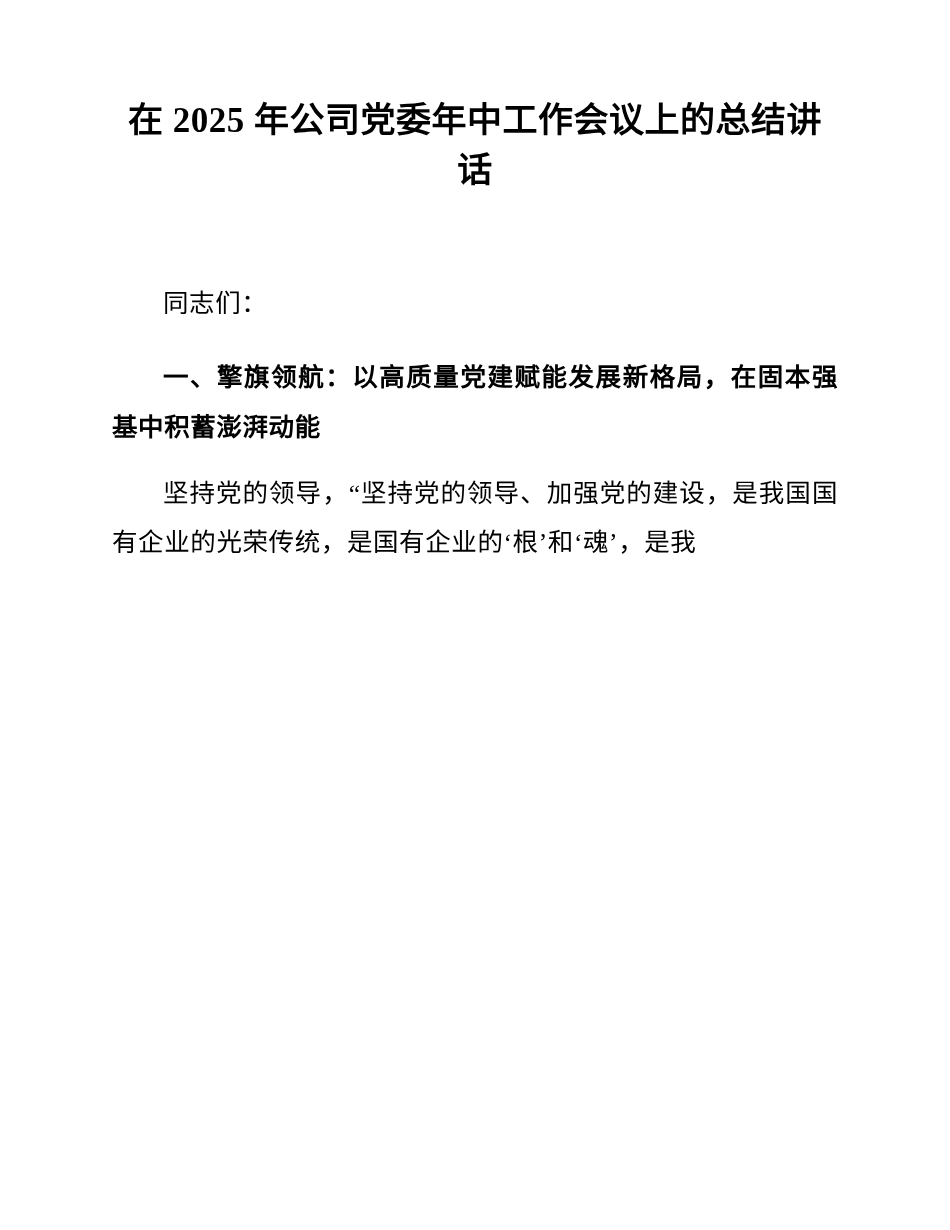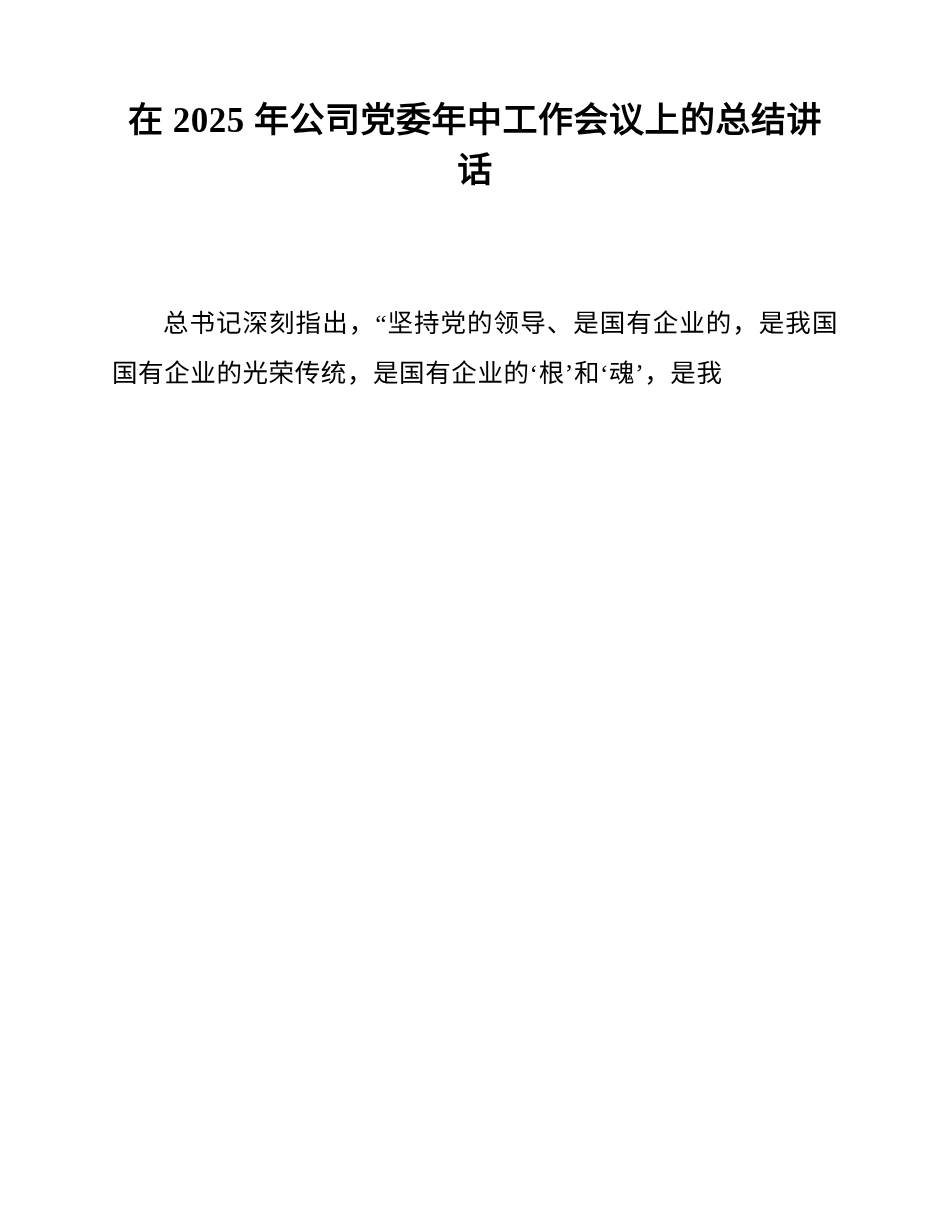--- a/index.html
+++ b/index.html
@@ -60,22 +60,24 @@
 </style>
 </head>
 <body>
 
 <div class="page">
 
   <h1 class="doc-title">在 2025 年公司党委年中工作会议上的总结讲话</h1>
 
   <div class="title-spacer"></div>
 
+  <p class="para salutation">同志们：</p>
 
 
   <div class="block-gap"></div>
 
+  <p class="para indent bold">一、擎旗领航：以高质量党建赋能发展新格局，在固本强基中积蓄澎湃动能</p>
 
   <div class="block-gap"></div>
 
-  <p class="para indent">总书记深刻指出，“坚持党的领导、是国有企业的，是我国国有企业的光荣传统，是国有企业的‘根’和‘魂’，是我</p>
+  <p class="para indent">坚持党的领导，“坚持党的领导、加强党的建设，是我国国有企业的光荣传统，是国有企业的‘根’和‘魂’，是我</p>
 
 </div>
 
 </body></html>

